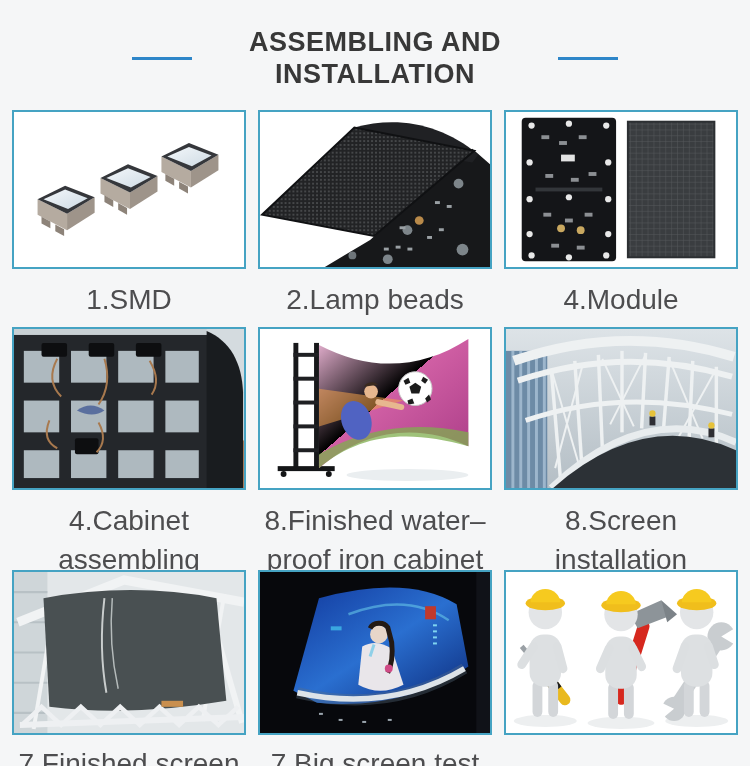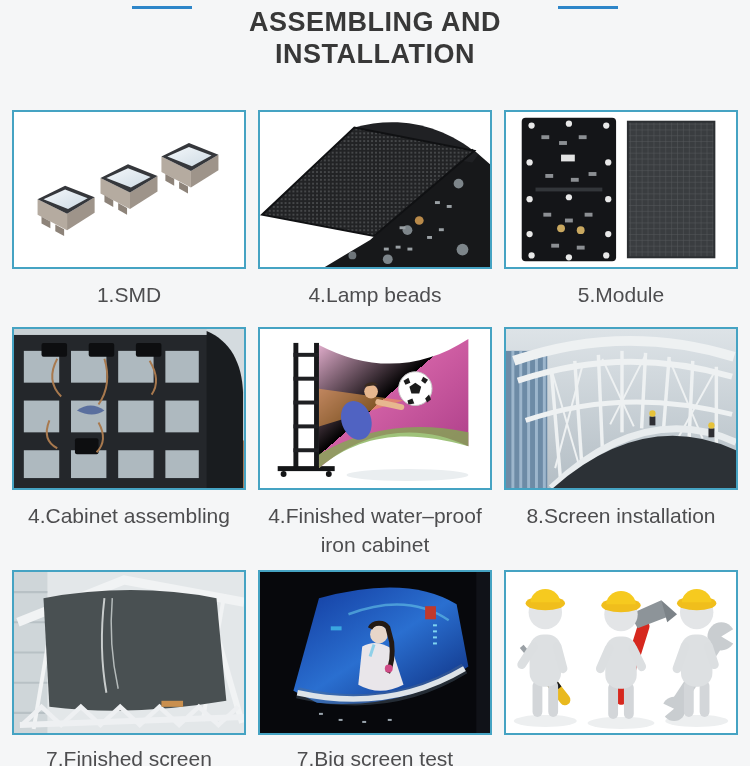--- a/index.html
+++ b/index.html
@@ -4,21 +4,21 @@
 <style>
   html,body { margin:0; padding:0; }
   body {
     width:750px; height:766px;
     background:#f5f6f7;
     font-family:"Liberation Sans", sans-serif;
     overflow:hidden;
   }
   .header {
     height:110px; box-sizing:border-box;
-    display:flex; align-items:flex-start; justify-content:center; gap:28px;
+    display:flex; align-items:center; justify-content:center; gap:28px;
     padding-top:6px;
   }
   .accent-line { width:60px; height:3px; background:#2e86c9; flex:0 0 auto; }
   .page-title {
     margin:0; max-width:310px; text-align:center;
     font-size:27px; line-height:1.2; letter-spacing:.5px;
     font-weight:700; color:#383838;
   }
   .grid {
     display:grid; grid-template-columns:repeat(3,1fr);
@@ -28,21 +28,21 @@
   .photo {
     background:#ffffff; border:2px solid #45a3c3;
     box-sizing:border-box; overflow:hidden;
   }
   .photo svg { display:block; width:100%; height:100%; }
   .r1 .photo { height:159px; }
   .r2 .photo { height:163px; }
   .r3 .photo { height:165px; }
   .caption {
     box-sizing:border-box; text-align:center;
-    color:#4d4d4f; font-size:21px; line-height:1.38;
+    color:#4d4d4f; font-size:28px; line-height:1.38;
     padding:12px 4px 0 4px;
   }
   .r1 .caption { height:58px; }
   .r2 .caption { height:80px; }
   .r3 .caption { height:46px; padding-top:10px; }
 </style>
 </head>
 <body>
 
 <div class="header">
@@ -116,21 +116,21 @@
             <rect x="150" y="140" width="5" height="3"></rect>
           <rect x="170" y="128" width="5" height="3"></rect>
             <rect x="182" y="120" width="5" height="3"></rect>
           <rect x="190" y="96" width="5" height="3"></rect>
             <rect x="178" y="92" width="5" height="3"></rect>
           <rect x="142" y="118" width="6" height="3"></rect>
             <rect x="126" y="140" width="5" height="3"></rect>
         </g>
       </svg>
     </div>
-    <figcaption class="caption">4.Lamp beads</figcaption>
+    <figcaption class="caption">2.Lamp beads</figcaption>
   </figure>
 
   <figure class="r1">
     <div class="photo">
       <svg viewBox="0 0 234 160" preserveAspectRatio="none">
         <defs>
           <pattern id="mesh3" width="6" height="6" patternUnits="userSpaceOnUse">
             <rect width="6" height="6" fill="#3a3d40"></rect>
             <path d="M0,0 H6 M0,0 V6" stroke="#55585b" stroke-width="1"></path>
           </pattern>
@@ -166,21 +166,21 @@
           <rect x="72" y="138" width="8" height="4"></rect>
         </g>
         <rect x="56" y="44" width="14" height="7" fill="#e3e3e3"></rect>
         <rect x="30" y="78" width="68" height="4" fill="#33363a"></rect>
         <circle cx="56" cy="120" r="4" fill="#c9a860"></circle>
           <circle cx="76" cy="122" r="4" fill="#c9a860"></circle>
         <rect x="124" y="10" width="88" height="140" fill="url(#mesh3)"></rect>
         <rect x="124" y="10" width="88" height="140" fill="none" stroke="#2c2f32" stroke-width="2"></rect>
       </svg>
     </div>
-    <figcaption class="caption">5.Module</figcaption>
+    <figcaption class="caption">4.Module</figcaption>
   </figure>
 
   <figure class="r2">
     <div class="photo">
       <svg viewBox="0 0 234 160" preserveAspectRatio="none">
         <rect width="234" height="160" fill="#c8d0d4"></rect>
         <rect x="196" y="0" width="38" height="60" fill="#d4dbdf"></rect>
         <path d="M208,122 L234,112 L234,160 L208,160 Z" fill="#a9795a"></path>
         <rect x="0" y="6" width="198" height="154" fill="#24272b"></rect>
         <path d="M196,2 C220,12 232,34 233,64 L233,160 L196,160 Z" fill="#191c1f"></path>
@@ -252,21 +252,21 @@
         <circle cx="158" cy="60" r="17" fill="#ffffff" stroke="#c7c7c7" stroke-width="1"></circle>
         <g fill="#1c1c1c">
           <polygon points="158,54 164,58 162,65 154,65 152,58"></polygon>
           <polygon points="146,52 151,49 153,54 148,56"></polygon>
           <polygon points="166,48 171,51 168,55 164,52"></polygon>
           <polygon points="150,72 155,70 157,75 151,76"></polygon>
           <polygon points="168,70 172,66 174,71 170,74"></polygon>
         </g>
       </svg>
     </div>
-    <figcaption class="caption">4.Finished water–proof iron cabinet</figcaption>
+    <figcaption class="caption">8.Finished water–proof iron cabinet</figcaption>
   </figure>
 
   <figure class="r2">
     <div class="photo">
       <svg viewBox="0 0 234 160" preserveAspectRatio="none">
         <defs>
           <linearGradient id="sky6" x1="0" y1="0" x2="0" y2="1">
             <stop offset="0" stop-color="#dde3e7"></stop>
               <stop offset="1" stop-color="#b4bec5"></stop>
           </linearGradient>

